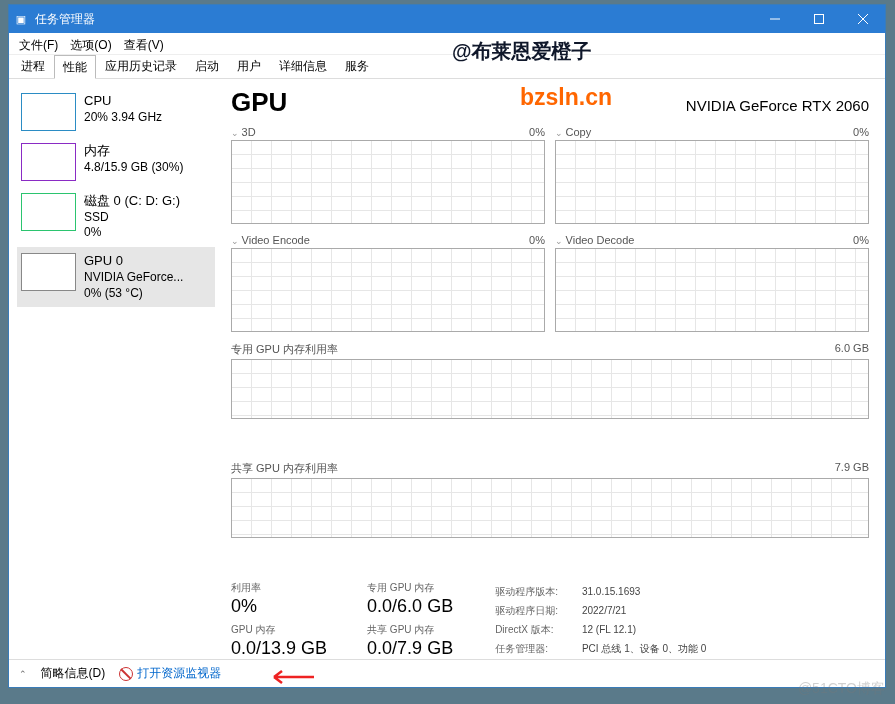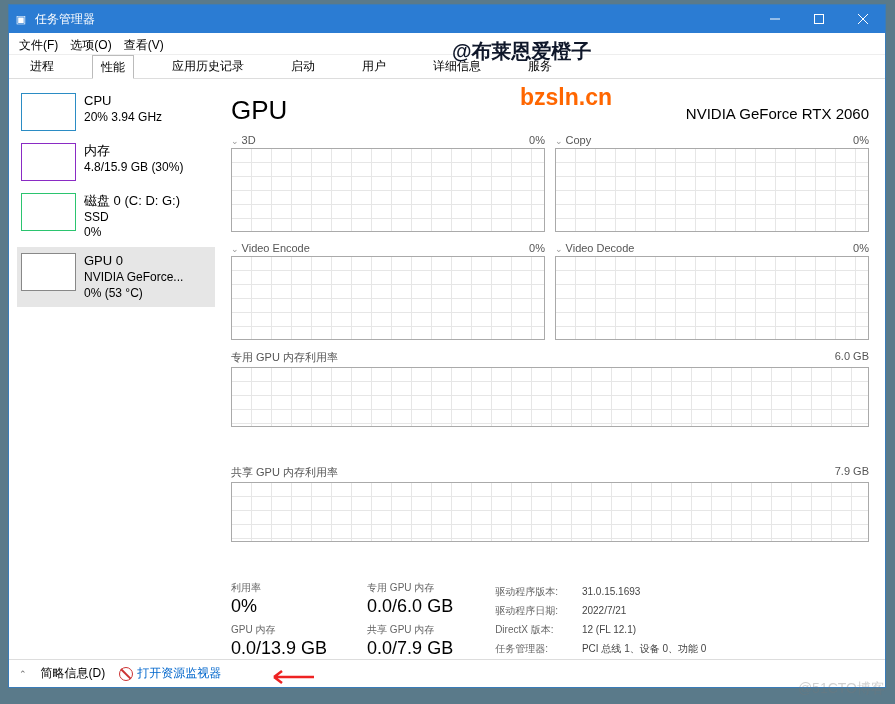--- a/index.html
+++ b/index.html
@@ -6,37 +6,37 @@
 body { background: #5a7a8a; width: 895px; height: 704px; position: relative; overflow: hidden; }
 .window { position: absolute; top: 4px; left: 8px; width: 878px; height: 684px; background: #fff; border: 1px solid #3a7cb8; display: flex; flex-direction: column; }
 .titlebar { height: 28px; background: #2b7cd3; color: #fff; display: flex; align-items: center; font-size: 12px; }
 .titlebar .icon { width: 24px; text-align: center; font-size: 11px; }
 .titlebar .title { flex: 1; padding-left: 2px; }
 .titlebar .ctrls { display: flex; }
 .titlebar .ctrl { width: 44px; height: 28px; display: flex; align-items: center; justify-content: center; font-size: 14px; }
 .titlebar .ctrl svg { width: 10px; height: 10px; stroke: #fff; stroke-width: 1; fill: none; }
 .menubar { height: 22px; display: flex; align-items: flex-start; padding: 2px 4px; font-size: 12px; border-bottom: 1px solid #eee; }
 .menubar .menu { padding: 2px 6px; }
-.tabbar { height: 24px; display: flex; align-items: flex-end; padding: 0 12px; font-size: 12px; border-bottom: 1px solid #ddd; gap: 29px; }
+.tabbar { height: 24px; display: flex; align-items: flex-end; padding: 0 3px; font-size: 12px; border-bottom: 1px solid #ddd; }
 .tabbar .tab { padding: 3px 8px 2px; border: 1px solid transparent; }
 .tabbar .tab.active { border: 1px solid #bbb; border-bottom: 1px solid #fff; background: #fff; margin-bottom: -1px; }
 .content { flex: 1; display: flex; overflow: hidden; }
 .sidebar { width: 210px; padding: 8px 4px 0 8px; display: flex; flex-direction: column; gap: 0; }
 .sideitem { display: flex; gap: 8px; padding: 6px 4px; cursor: default; }
 .sideitem.selected { background: #e6e6e6; }
 .thumb { width: 55px; height: 38px; border: 1px solid; background: #fff; flex-shrink: 0; }
 .thumb.cpu { border-color: #2b8cc4; }
 .thumb.mem { border-color: #8a2bc4; }
 .thumb.disk { border-color: #2bc46f; }
 .thumb.gpu { border-color: #888; }
 .sideitem .info { font-size: 12px; line-height: 1.3; }
 .sideitem .info .name { font-size: 13px; }
 .main { flex: 1; padding: 8px 16px 0 12px; overflow: hidden; display: flex; flex-direction: column; }
 .header { display: flex; justify-content: space-between; align-items: baseline; margin-bottom: 8px; }
-.header h1 { font-size: 26px; font-weight: 400; margin-top: 8px; }
+.header h1 { font-size: 26px; font-weight: 700; }
 .header .model { font-size: 15px; }
 .charts2 { display: flex; gap: 10px; margin-bottom: 10px; }
 .chart { flex: 1; }
 .chart .label { display: flex; justify-content: space-between; font-size: 11px; color: #555; margin-bottom: 2px; }
 .chart .label .chev { color: #999; margin-right: 3px; font-size: 9px; }
 .graph { border: 1px solid #aaa; position: relative; background-image: repeating-linear-gradient(to right, transparent, transparent 19px, #e6e6e6 19px, #e6e6e6 20px), repeating-linear-gradient(to bottom, transparent, transparent 13px, #e6e6e6 13px, #e6e6e6 14px); }
 .graph.small { height: 84px; }
 .graph.wide { height: 60px; }
 .stats { display: flex; gap: 40px; margin-top: 12px; font-size: 12px; }
 .statcol { display: flex; flex-direction: column; gap: 6px; }

